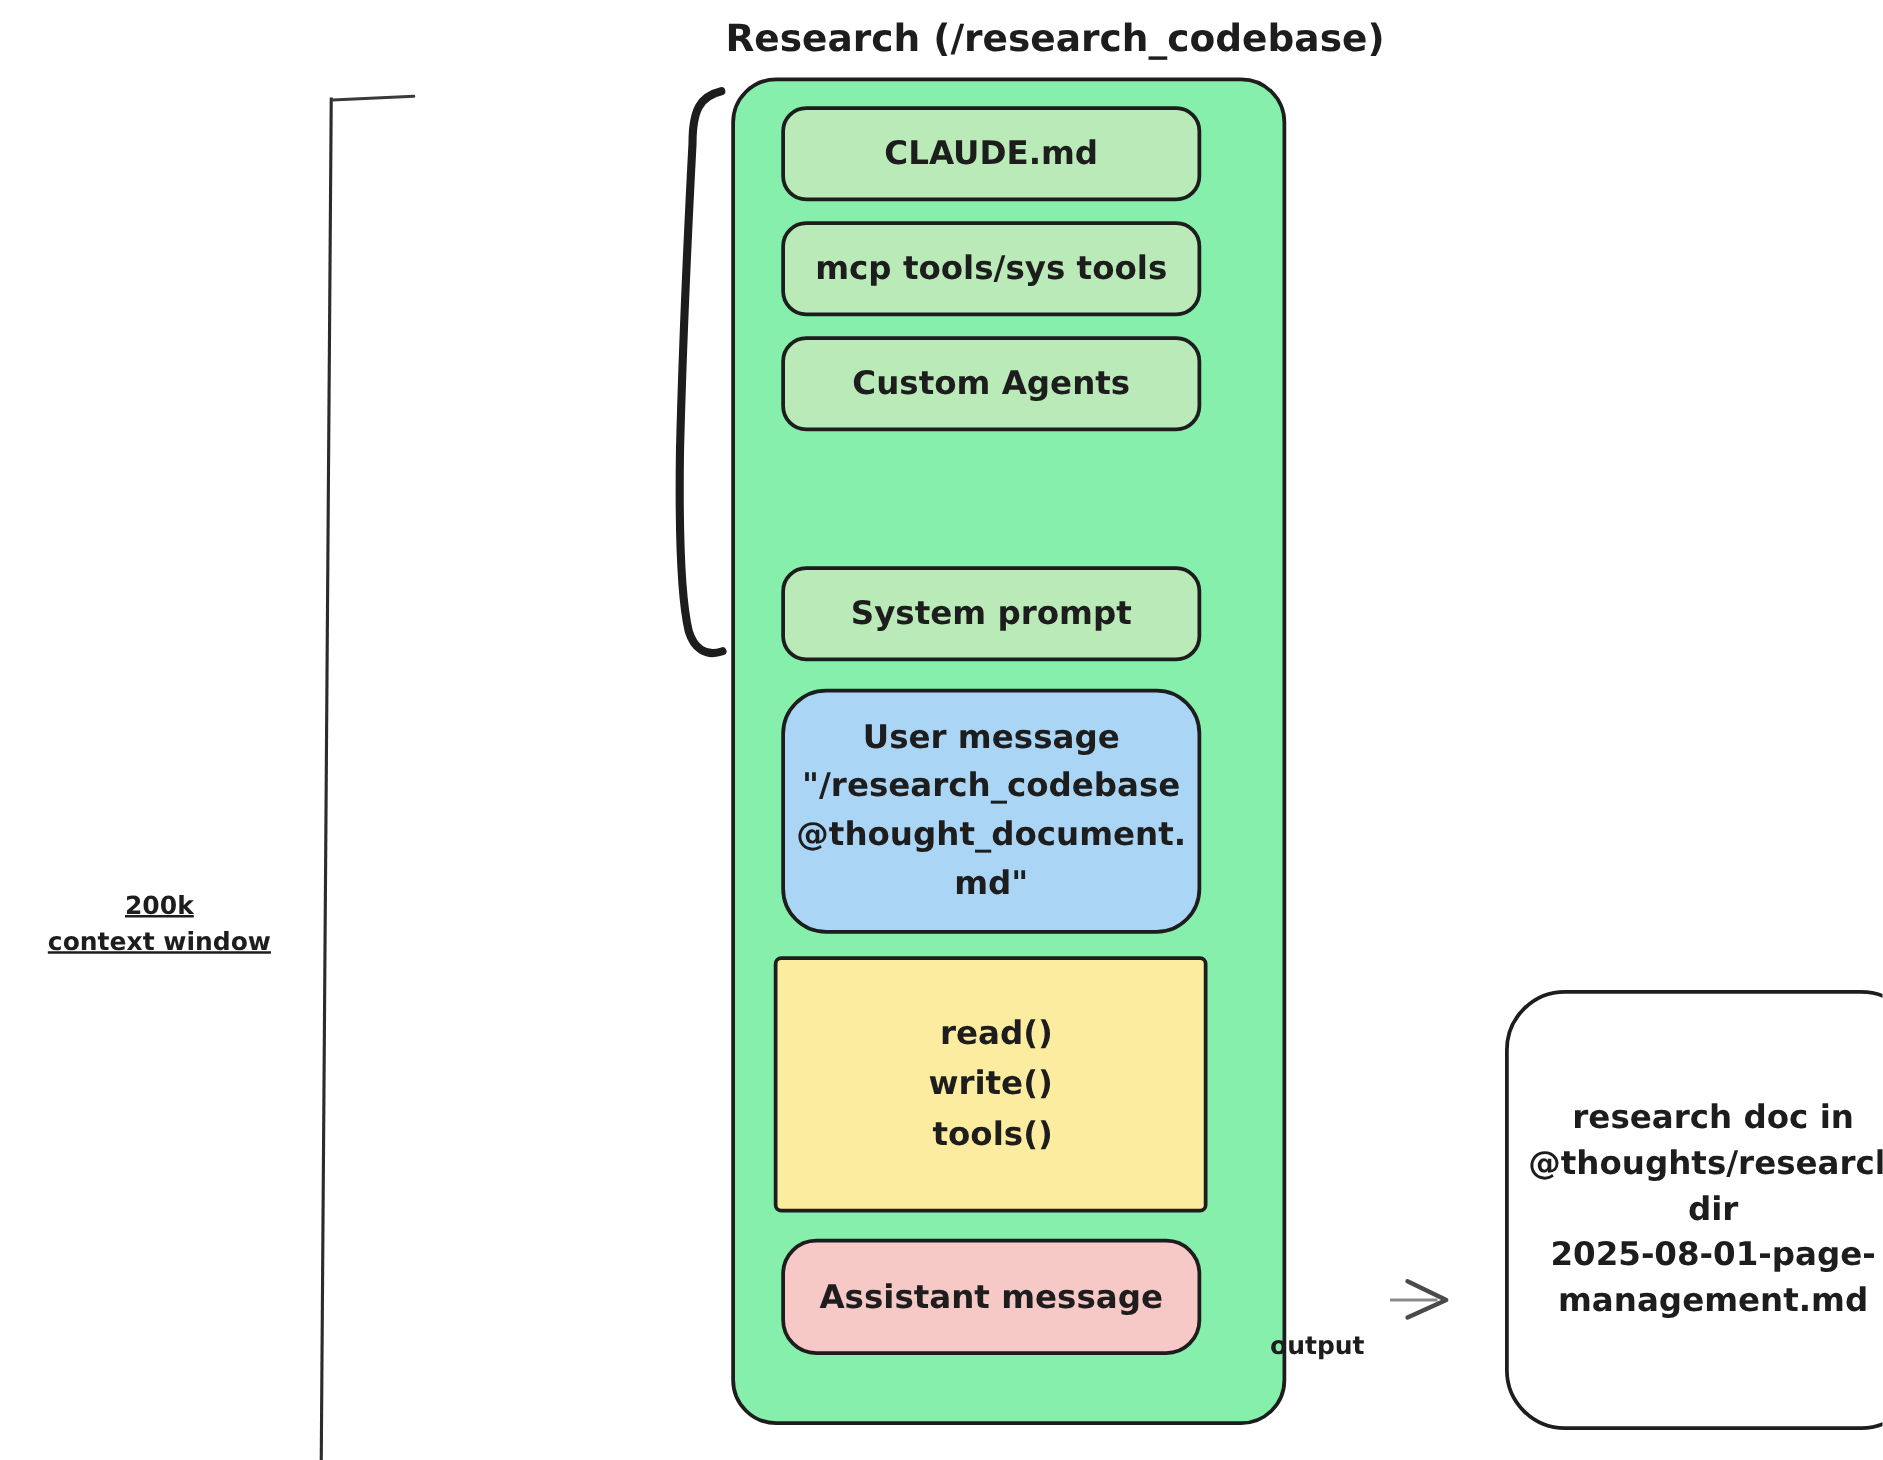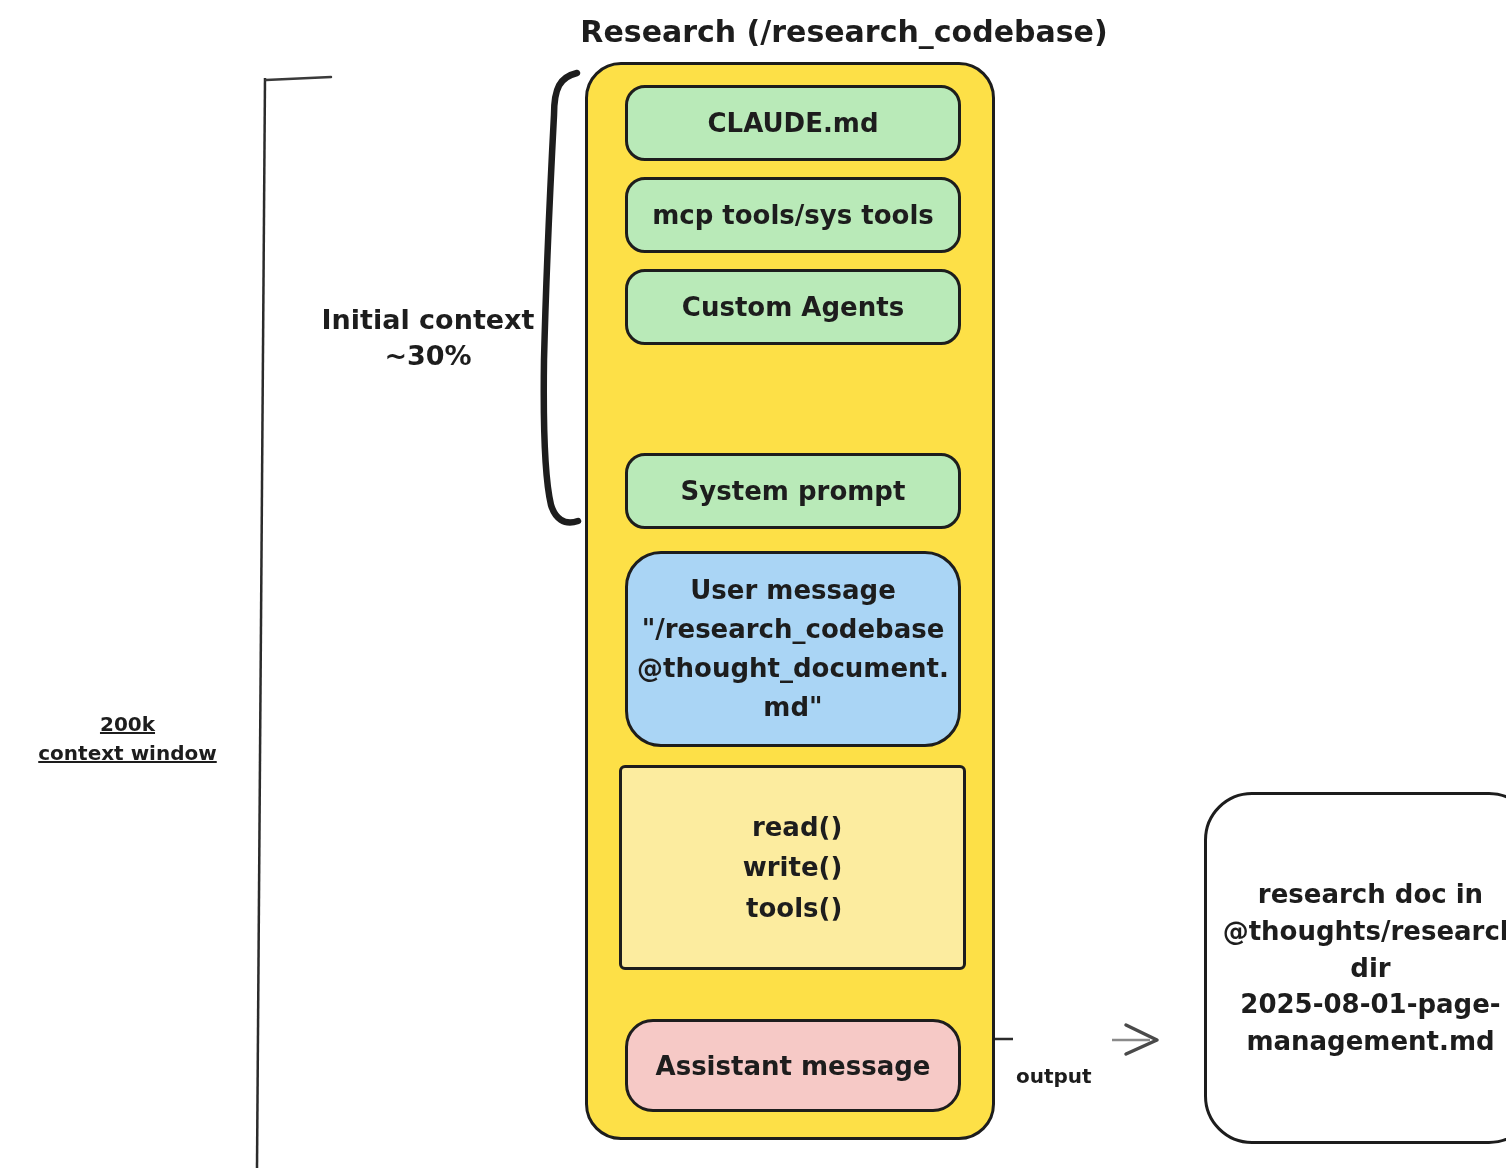--- a/index.html
+++ b/index.html
@@ -38,24 +38,24 @@
   .init-label {
     position: absolute;
     left: 316px; top: 302px;
     width: 224px;
     font-size: 27px;
     line-height: 1.32;
   }
   .container {
     position: absolute;
     left: 585px; top: 62px;
-    width: 410px; height: 1078px;
+    width: 444px; height: 1078px;
     border: 3.5px solid #1d1d1d;
     border-radius: 36px;
-    background: #fde047;
+    background: #86efac;
     padding-left: 27px;
   }
   .box {
     position: absolute;
     left: 37px;
     width: 336px;
     border: 3px solid #1d1d1d;
     border-radius: 20px;
     display: flex;
     align-items: center;
@@ -80,21 +80,21 @@
   .yellow {
     background: #fcec9f;
     top: 700px; height: 205px;
     left: 31px; width: 347px;
     border-radius: 6px;
     line-height: 1.55;
     text-align: right;
   }
   .pink {
     background: #f6c9c6;
-    top: 954px; height: 93px;
+    top: 926px; height: 93px;
     border-radius: 28px;
   }
   .output-box {
     position: absolute;
     left: 1163px; top: 792px;
     width: 333px; height: 352px;
     border: 3px solid #1d1d1d;
     border-radius: 48px;
     background: #ffffff;
     display: flex;
@@ -135,22 +135,20 @@
     <path d="M 958 1039 L 1013 1039" stroke="#2b2b2b" stroke-width="2.5" fill="none"></path>
 
     <path d="M 1112 1040 L 1150 1040" stroke="#8a8a8a" stroke-width="2.5" fill="none"></path>
     <path d="M 1126 1025 L 1157 1040 L 1126 1054" stroke="#4a4a4a" stroke-width="3.5" fill="none" stroke-linecap="round" stroke-linejoin="round"></path>
   </svg>
 
   <div class="title">Research (/research_codebase)</div>
 
   <div class="txt ctx-label">200k
 context window</div>
-  <div class="txt init-label">Initial context
-~30%</div>
 
   <div class="container">
     <div class="box green g1">CLAUDE.md</div>
     <div class="box green g2">mcp tools/sys tools</div>
     <div class="box green g3">Custom Agents</div>
     <div class="box blue">User message
 "/research_codebase
 @thought_document.
 md"</div>
     <div class="box green g5">System prompt</div>

